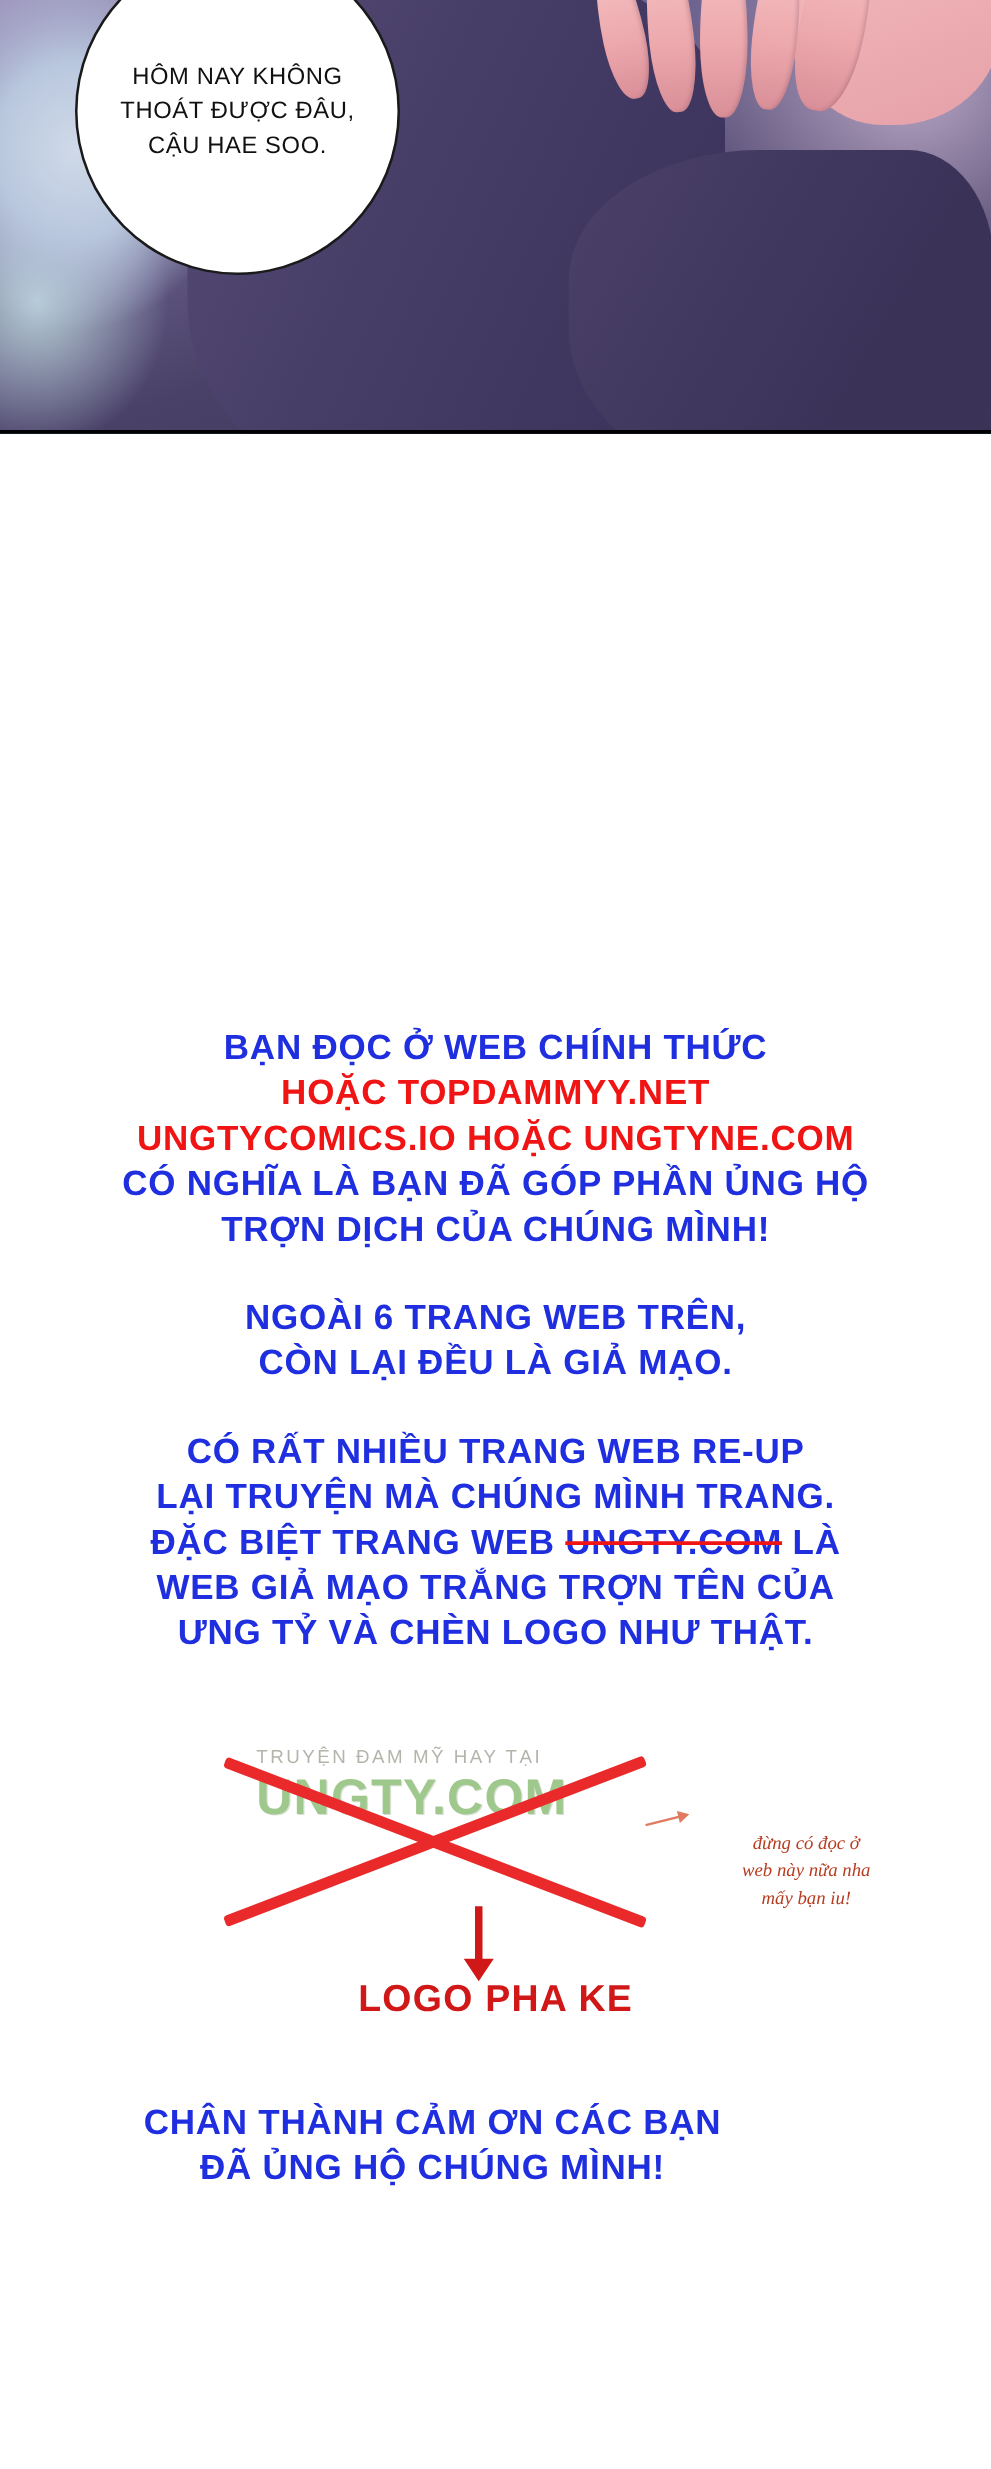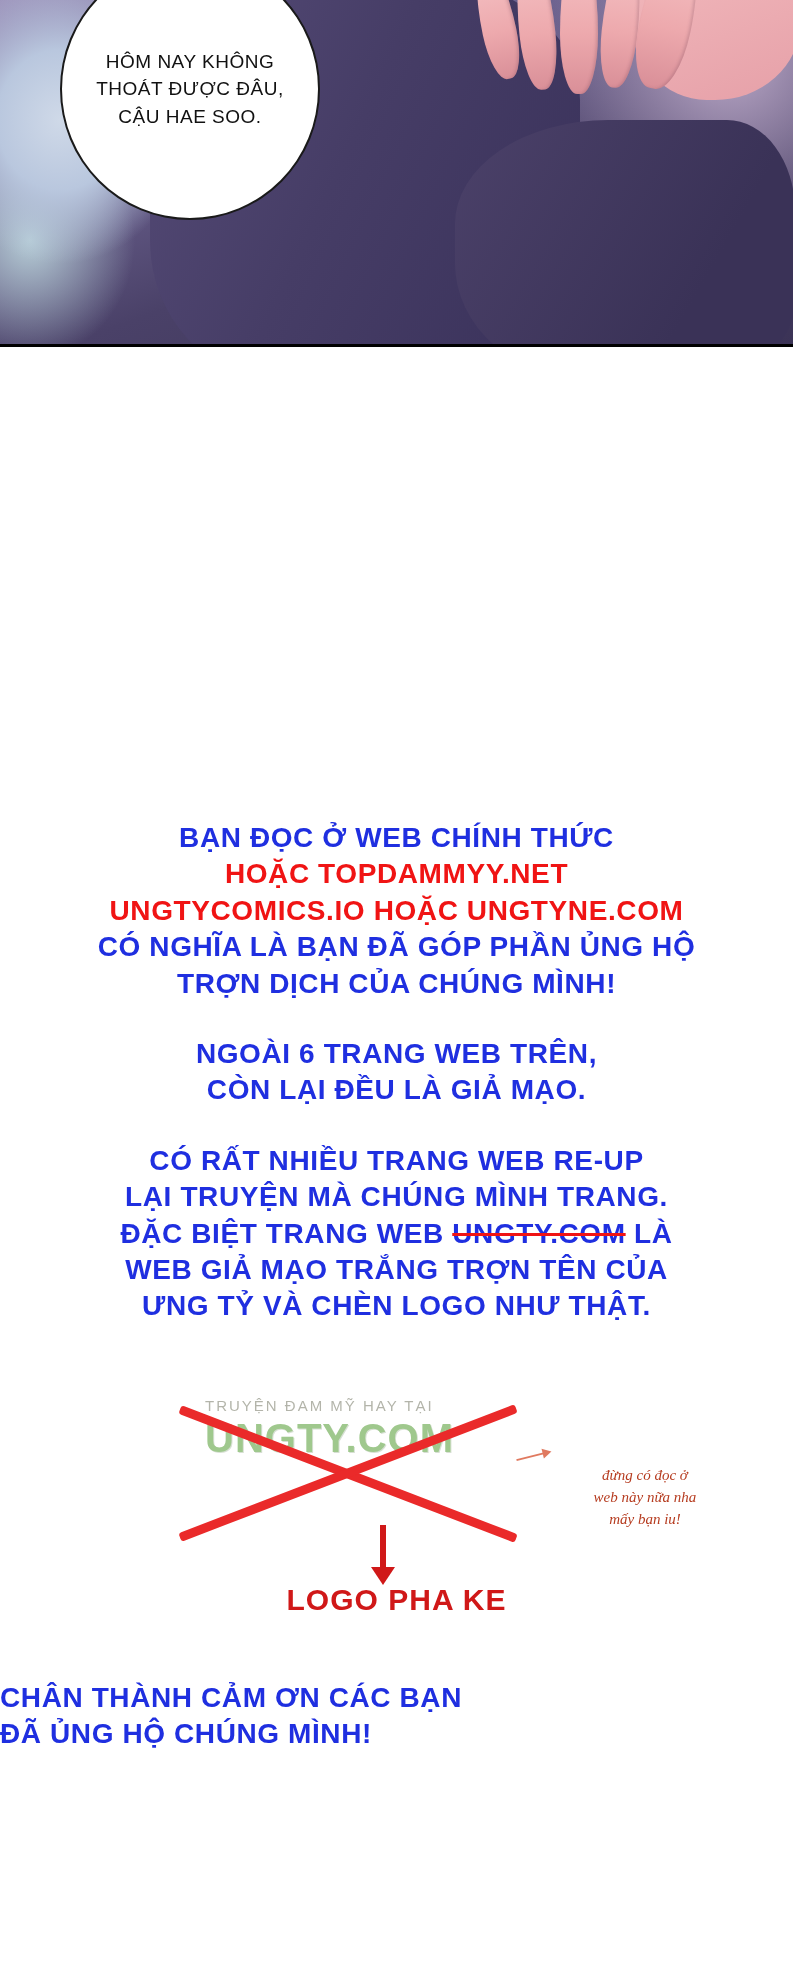--- a/index.html
+++ b/index.html
@@ -255,21 +255,21 @@
     border-bottom: 5px solid transparent;
     border-left: 9px solid #e07a60;
   }
 
   
   .thanks {
     position: absolute;
     left: 0;
     top: 1680px;
     width: 692px;
-    text-align: left;
+    text-align: center;
   }
 </style>
 </head>
 <body>
 
 <div class="panel">
   <div class="panel-bg"></div>
   <div class="panel-figure"></div>
   <div class="panel-figure2"></div>
 

